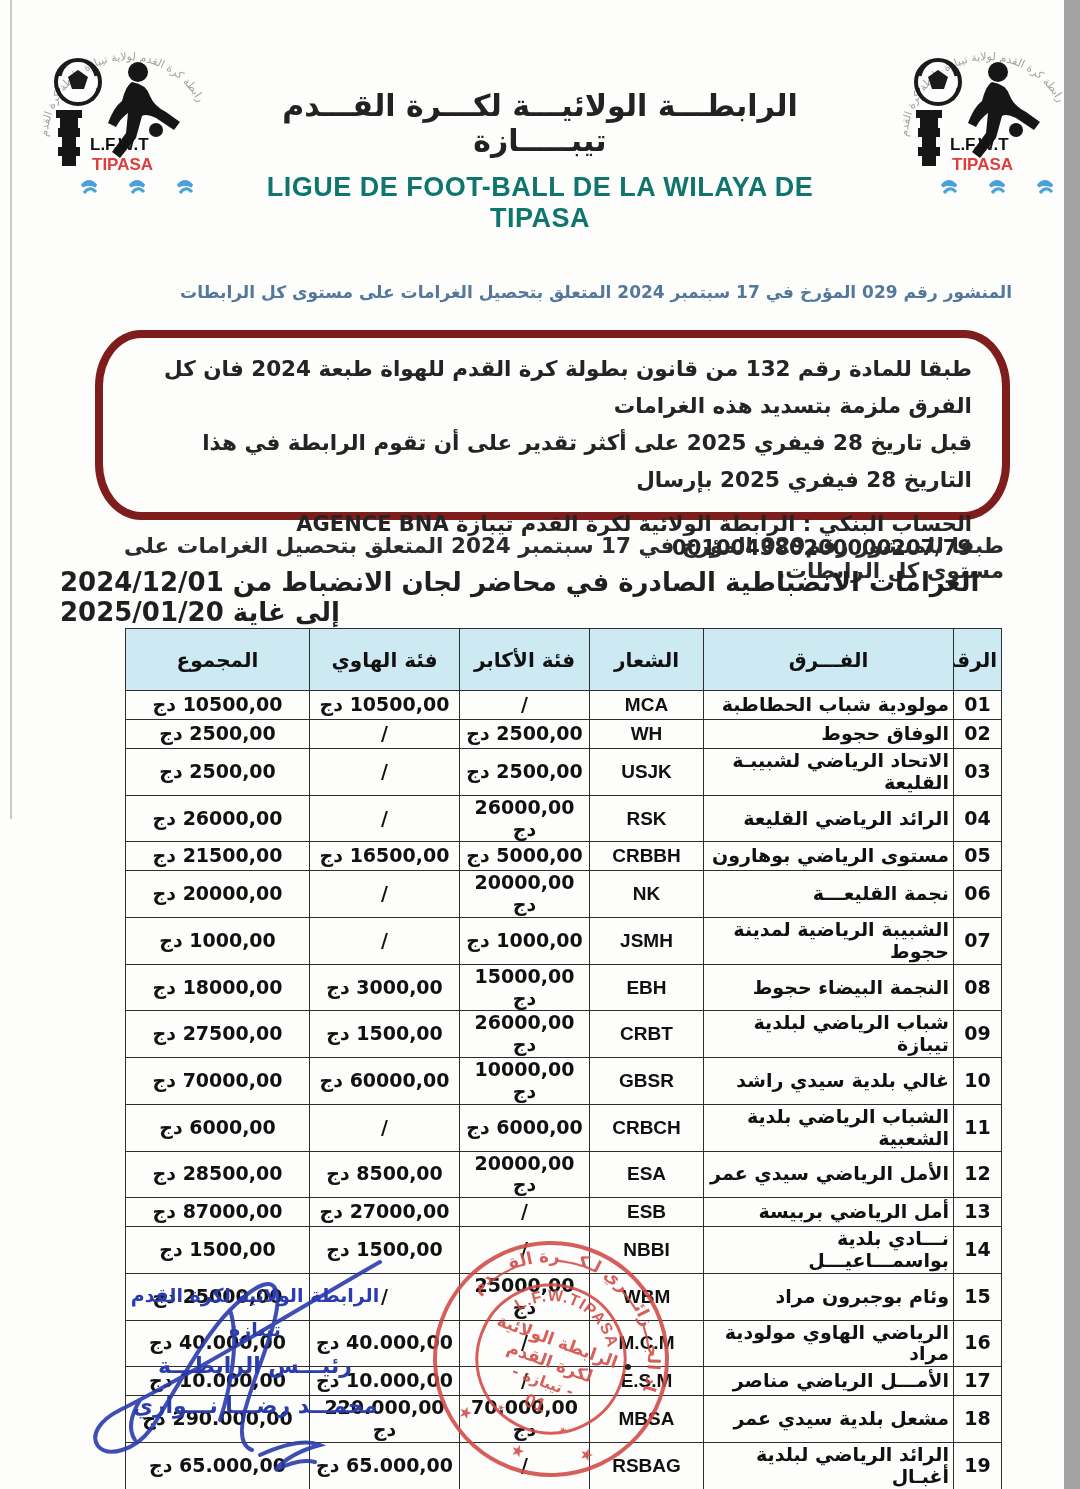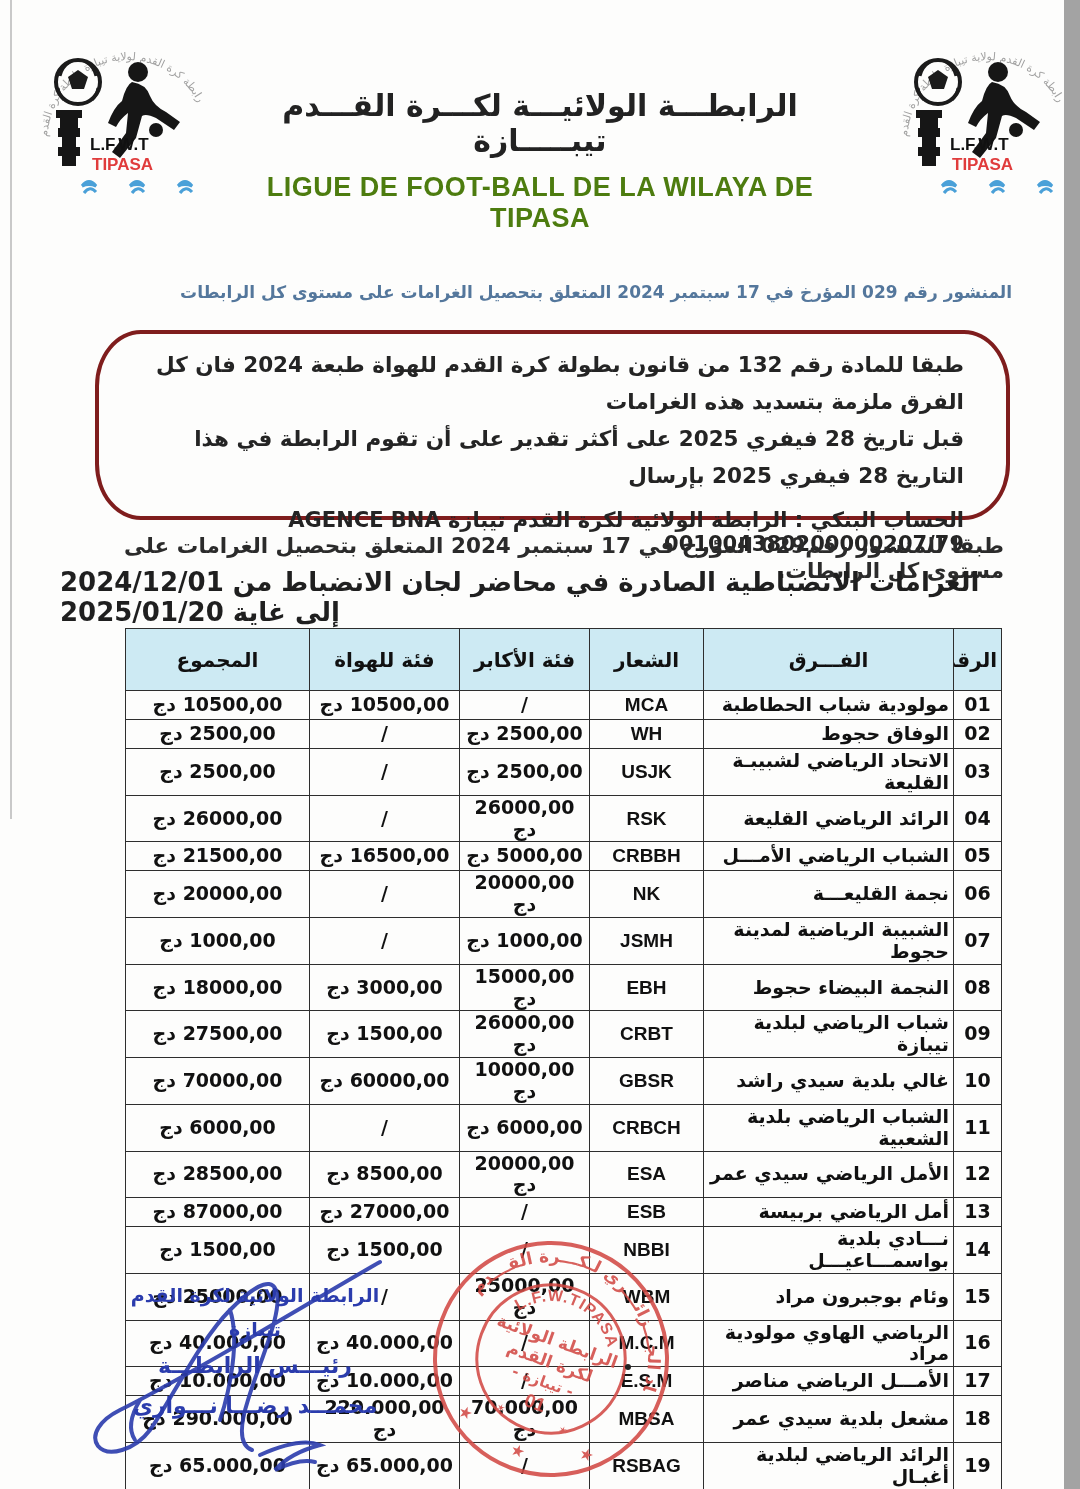--- a/index.html
+++ b/index.html
@@ -12,31 +12,31 @@
                      background:#a3a3a3; }
   .scan-edge-left  { position:absolute; top:0; left:10px; width:2px; height:55%;
                      background:#c9c9c9; }
 
   
   .logo { position:absolute; top:40px; width:200px; height:180px; }
   .logo.left  { left:20px; }
   .logo.right { left:880px; }
   .titles { position:absolute; top:88px; left:230px; width:620px; text-align:center; }
   .title-ar { font-size:30px; font-weight:700; color:#222; letter-spacing:0.5px; }
-  .title-fr { margin-top:14px; font-size:27px; font-weight:600; color:#4d7c0f;
+  .title-fr { margin-top:14px; font-size:27px; font-weight:600; color:#0f766e;
               font-family:"Liberation Sans", sans-serif; letter-spacing:0.5px; }
 
   .date-line { position:absolute; top:216px; left:160px; direction:rtl;
                font-size:25px; font-weight:700; color:#222; }
 
   .circular-note { position:absolute; top:282px; right:68px; left:140px; direction:rtl;
                    text-align:right; font-size:17px; font-weight:600; color:#54779c; }
 
   .reg-box { position:absolute; top:330px; left:95px; right:70px; height:190px;
-             border:4px solid #7f1d1d; border-radius:46px / 56px; padding:12px 42px 0 30px;
+             border:8px solid #7f1d1d; border-radius:46px / 56px; padding:12px 30px 0 30px;
              direction:rtl; }
   .reg-box .line { font-size:21.5px; font-weight:600; color:#242424; text-align:right;
                    line-height:37px; }
   .bank-line { margin-top:14px; font-size:21px; font-weight:600; color:#242424;
                text-align:right; direction:rtl; }
   .bank-line bdo { direction:ltr; unicode-bidi:bidi-override; }
 
   .para1 { position:absolute; top:533px; right:76px; left:120px; direction:rtl;
            text-align:right; font-size:21.5px; font-weight:700; color:#2b2b2b; }
   .para2 { position:absolute; top:567px; right:74px; left:60px; direction:rtl;
@@ -167,21 +167,21 @@
       <col class="c-sen">
         <col class="c-you">
         <col class="c-tot">
     </colgroup>
     <thead>
       <tr>
         <th>الرقم</th>
         <th>الفـــرق</th>
         <th>الشعار</th>
         <th>فئة الأكابر</th>
-        <th>فئة للهواة</th>
+        <th>فئة الهاوي</th>
         <th>المجموع</th>
       </tr>
     </thead>
     <tbody>
         <tr>
           <td class="num">01</td>
           <td class="team">مولودية شباب الحطاطبة</td>
           <td class="code">MCA</td>
           <td class="amt">/</td>
           <td class="amt">10500,00 دج</td>
@@ -206,21 +206,21 @@
         <tr>
           <td class="num">04</td>
           <td class="team">الرائد الرياضي  القليعة</td>
           <td class="code">RSK</td>
           <td class="amt">26000,00 دج</td>
           <td class="amt">/</td>
           <td class="amt">26000,00 دج</td>
         </tr>
         <tr>
           <td class="num">05</td>
-          <td class="team">الشباب الرياضي  الأمـــل</td>
+          <td class="team">مستوى الرياضي  بوهارون</td>
           <td class="code">CRBBH</td>
           <td class="amt">5000,00 دج</td>
           <td class="amt">16500,00 دج</td>
           <td class="amt">21500,00 دج</td>
         </tr>
         <tr>
           <td class="num">06</td>
           <td class="team">نجمة  القليعـــة</td>
           <td class="code">NK</td>
           <td class="amt">20000,00 دج</td>

